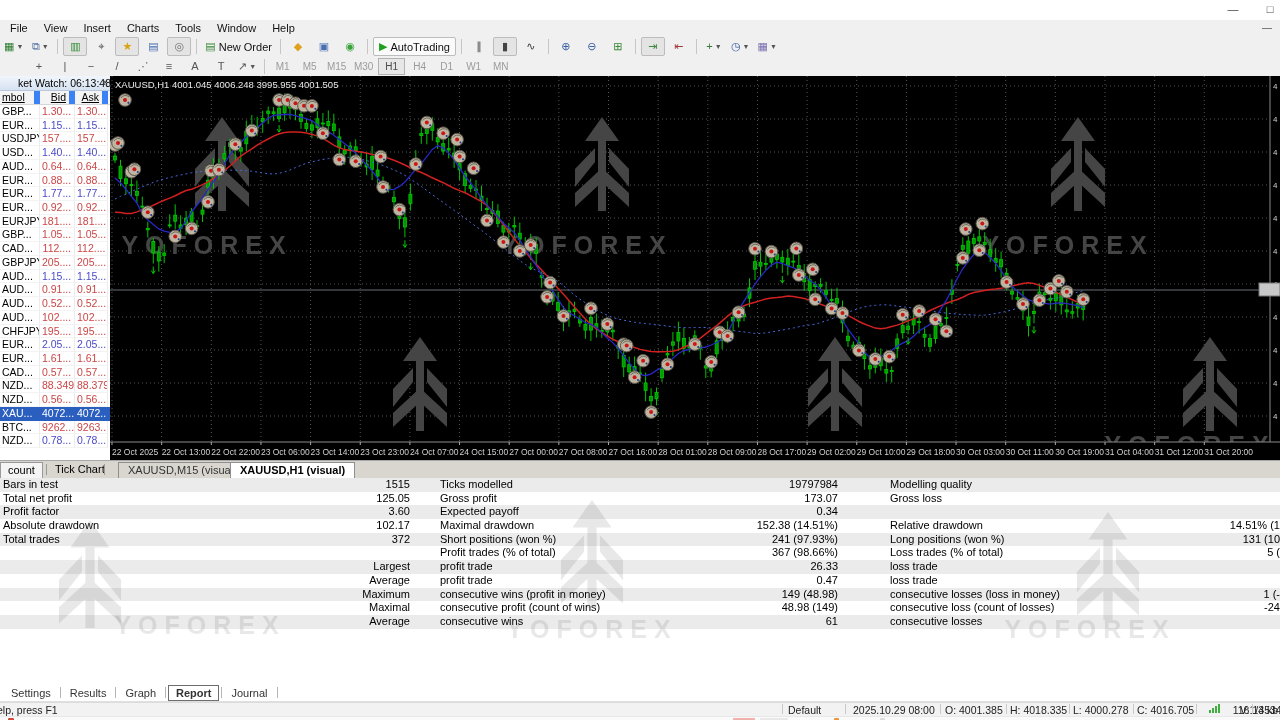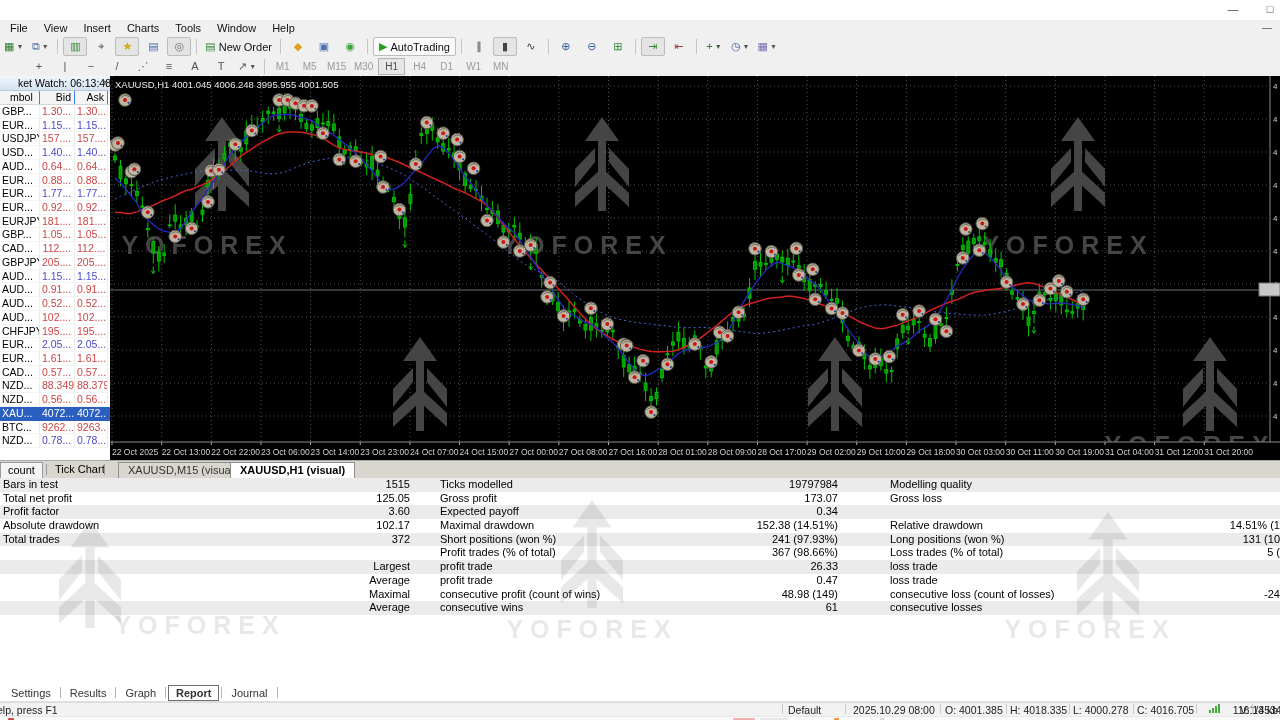--- a/index.html
+++ b/index.html
@@ -22,21 +22,21 @@
   .tlabel{margin-left:3px;font-size:11px;color:#111;}
   .dd{font-size:7px;color:#555;margin-left:2px;}
   .tsep{width:1px;height:15px;background:#c6c6c6;margin:0 4px;}
   .tf{width:25px;text-align:center;color:#9b9b9b;font-size:10px;margin:0 1px;height:15px;line-height:15px;}
   .tf.active{border:1px solid #b2b2b2;background:#e7e7e7;color:#4a4a4a;}
   
   .mw{position:absolute;left:0;top:76px;width:110px;height:384px;background:#fff;border-right:2px solid #8f8f8f;}
   .mw-header{height:14px;background:linear-gradient(#f1f6fc,#d6e2f1);border-bottom:1px solid #b9c7da;font-size:10.5px;line-height:14px;padding-left:18px;position:relative;white-space:nowrap;overflow:hidden;}
   .mw-close{position:absolute;right:2px;top:0px;color:#333;font-size:10px;}
   .mw-cols{height:13px;display:grid;grid-template-columns:40px 35px 33px;background:#f4f4f4;border-bottom:1px solid #d6d6d6;font-size:10.5px;line-height:13px;}
-  .mw-cols span{border-right:1px solid #3b82f6;padding:0 3px 0 10px;}
+  .mw-cols span{border-right:6px solid #3b82f6;padding:0 3px 0 2px;text-decoration:underline;}
   .mw-cols .num{text-align:right;}
   .mw-rows{overflow:hidden;height:343px;}
   .mw-row{height:13.72px;display:grid;grid-template-columns:40px 35px 33px;font-size:10.5px;line-height:13.7px;}
   .mw-row span{border-right:1px solid #ececec;border-bottom:1px solid #f3f3f3;padding:0 3px 0 2px;white-space:nowrap;overflow:hidden;}
   .mw-row .num{text-align:right;}
   .red{color:#cc4646;} .blue{color:#4a4ac8;}
   .mw-row.sel{background:#2a5fc0;}
   .mw-row.sel span{color:#fff !important;border-color:#2a5fc0;}
   
   .chart{position:absolute;left:110px;top:76px;width:1170px;height:384px;background:#000;}
@@ -1191,20 +1191,28 @@
       <div class="c3v"></div>
     </div>
     <div class="rrow">
       <div class="c1l"></div>
       <div class="c1v">Average</div>
       <div class="c2l">profit trade</div>
       <div class="c2v">0.47</div>
       <div class="c3l">loss trade</div>
       <div class="c3v"></div>
     </div>
+    <div class="rrow alt">
+      <div class="c1l"></div>
+      <div class="c1v">Maximum</div>
+      <div class="c2l">consecutive wins (profit in money)</div>
+      <div class="c2v">149 (48.98)</div>
+      <div class="c3l">consecutive losses (loss in money)</div>
+      <div class="c3v">1 (-</div>
+    </div>
     <div class="rrow">
       <div class="c1l"></div>
       <div class="c1v">Maximal</div>
       <div class="c2l">consecutive profit (count of wins)</div>
       <div class="c2v">48.98 (149)</div>
       <div class="c3l">consecutive loss (count of losses)</div>
       <div class="c3v">-24</div>
     </div>
     <div class="rrow alt">
       <div class="c1l"></div>

